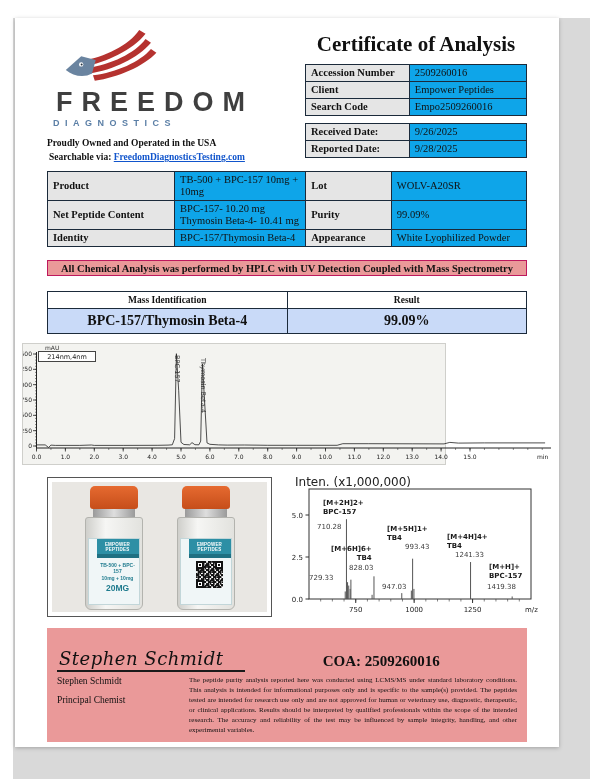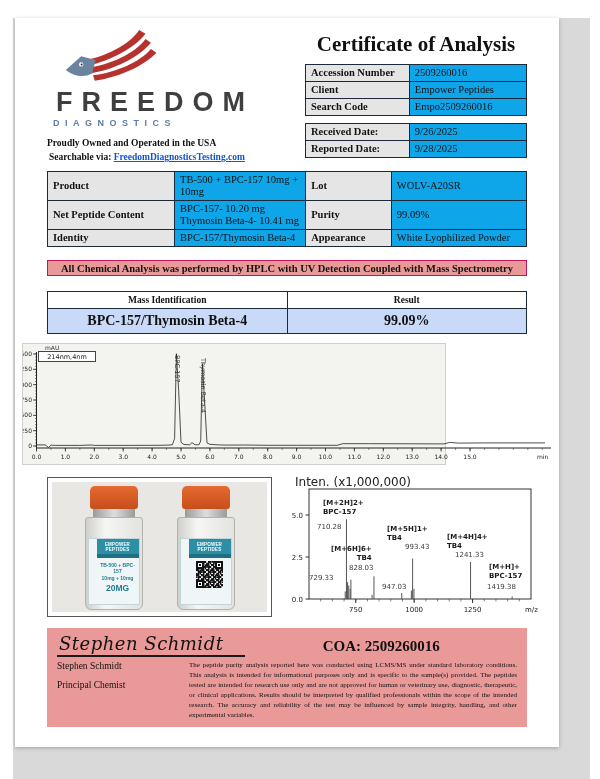--- a/index.html
+++ b/index.html
@@ -87,21 +87,21 @@
   .qr .f1 { left: 0; top: 0; } .qr .f2 { right: 0; top: 0; } .qr .f3 { left: 0; bottom: 0; }
 
   .spec-wrap { position: absolute; left: 232px; top: 0; width: 280px; height: 148px;
                font-family: "DejaVu Sans", sans-serif; background: #fff; }
   .spec-wrap svg { position: absolute; left: 0; top: 0; }
   .spec-title { position: absolute; left: 16px; top: 2px; font-size: 12px; color: #222; }
   .ms-ann { position: absolute; font-size: 7px; font-weight: bold; color: #1a1a1a; line-height: 9px; white-space: nowrap; }
   .ms-mass { position: absolute; font-size: 7px; color: #3c3c3c; white-space: nowrap; }
 
   
-  .sig-block { margin-top: 7px; background: #ea9999; padding: 5px 10px 6px 10px; }
+  .sig-block { margin-top: 7px; background: #ea9999; padding: 20px 10px 6px 10px; }
   .sig-row { display: flex; align-items: flex-end; }
   .sig-name { font-family: "DejaVu Serif", serif; font-style: italic; font-size: 18px;
               letter-spacing: .5px; border-bottom: 2px solid #1a1a1a; padding: 0 22px 1px 2px; }
   .coa { flex: 1; text-align: center; font-weight: bold; font-size: 15px; padding-bottom: 2px; }
   .sig-body { display: flex; gap: 12px; margin-top: 4px; }
   .sig-left { width: 120px; font-size: 9.5px; }
   .sig-title-line { margin-top: 9px; }
   .sig-disc { flex: 1; font-size: 7px; line-height: 1.42; text-align: justify; }
 </style>
 </head>

